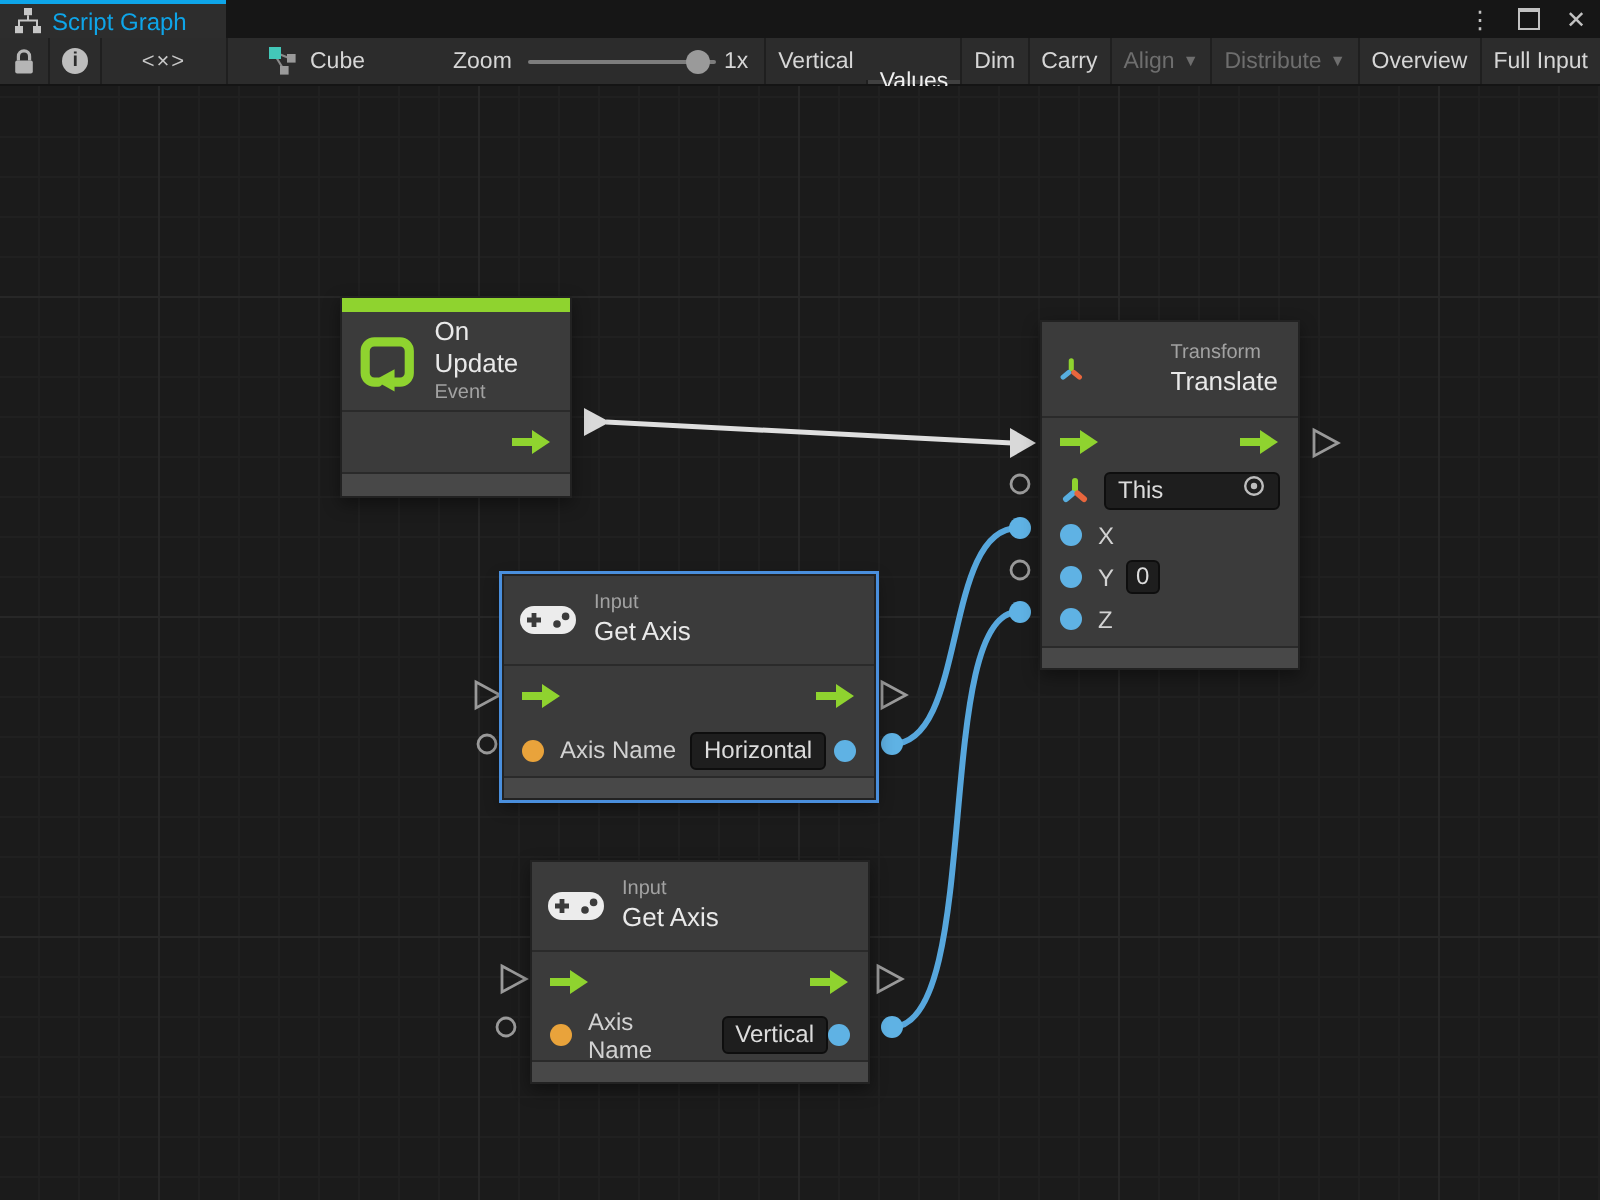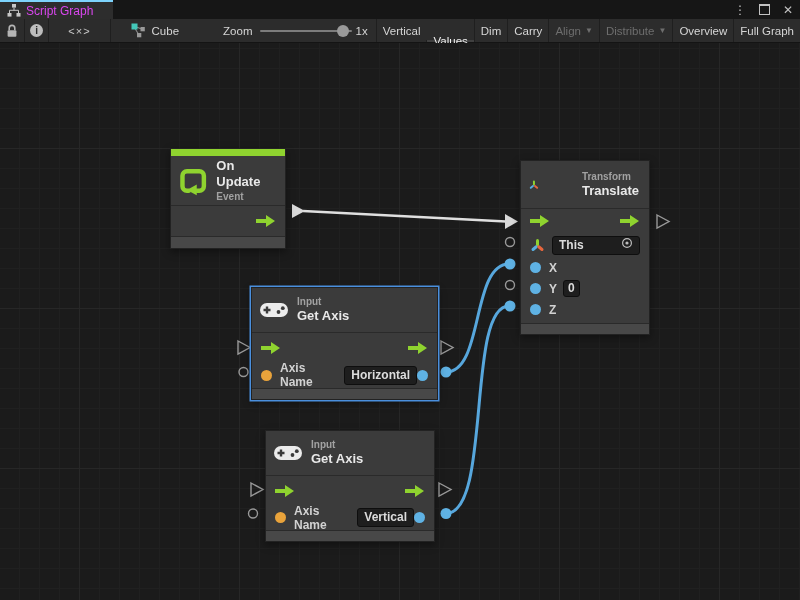--- a/index.html
+++ b/index.html
@@ -3,22 +3,22 @@
 <meta charset="utf-8">
 <style>
   html,body{margin:0;padding:0;}
   body{width:800px;height:600px;position:relative;overflow:hidden;
        font-family:"Liberation Sans",sans-serif;background:#1b1b1b;
        -webkit-font-smoothing:antialiased;}
 
   
   .titlebar{position:absolute;top:0;left:0;width:800px;height:19px;background:#161616;}
   .tab{position:absolute;left:0;top:0;width:113px;height:19px;background:#2d2d2d;
-       border-top:2px solid #7dd3fc;box-sizing:border-box;display:flex;align-items:center;
-       padding-left:7px;gap:5px;color:#d946ef;font-size:12px;}
+       border-top:2px solid #0ea5e9;box-sizing:border-box;display:flex;align-items:center;
+       padding-left:7px;gap:5px;color:#0ea5e9;font-size:12px;}
   .winctrl{position:absolute;right:7px;top:0;height:19px;display:flex;align-items:center;gap:13px;color:#c2c2c2;}
   .winctrl .glyph{font-size:12px;line-height:1;}
   .max-box{width:9px;height:8px;border:1px solid #c2c2c2;border-top:2px solid #c2c2c2;}
 
   
   .toolbar{position:absolute;top:19px;left:0;width:800px;height:24px;background:#2c2c2c;
            border-bottom:1px solid #141414;box-sizing:border-box;display:flex;align-items:stretch;
            font-size:11.5px;color:#d6d6d6;}
   .tbtn{display:flex;align-items:center;justify-content:center;border-right:1px solid #1f1f1f;}
   .tb-lock{width:26px;}
@@ -43,21 +43,21 @@
       linear-gradient(#272727 1px,transparent 1px),
       linear-gradient(90deg,#272727 1px,transparent 1px),
       linear-gradient(#202020 1px,transparent 1px),
       linear-gradient(90deg,#202020 1px,transparent 1px);
     background-size:160px 160px,160px 160px,20px 20px,20px 20px;
     background-position:0 105px,79px 0,0 5px,19px 0;}
   .overlay{position:absolute;top:0;left:0;}
 
   
   .node{position:absolute;background:#3b3b3b;border:1px solid #222;box-sizing:border-box;
-        color:#ddd;box-shadow:0 3px 8px rgba(0,0,0,.4);font-weight:bold;}
+        color:#ddd;box-shadow:0 3px 8px rgba(0,0,0,.4);}
   .node.selected{box-shadow:0 0 0 1.5px #4a8fdd,0 3px 8px rgba(0,0,0,.4);}
   .strip{height:7px;background:#8fd32f;}
   .nhead{display:flex;align-items:center;gap:8px;padding:4px 10px 4px 7px;border-bottom:1px solid #2a2a2a;}
   .ntitle{font-size:13px;color:#e9e9e9;line-height:1.25;}
   .nsub{font-size:10px;color:#a2a2a2;line-height:1.3;}
   .nrow{display:flex;align-items:center;padding:0 9px;box-sizing:border-box;}
   .nfoot{background:#484848;border-top:1px solid #2a2a2a;}
   .dot{width:11px;height:11px;border-radius:50%;flex:none;}
   .portlabel{font-size:12px;color:#d2d2d2;margin-left:8px;}
   .field{background:#1e1e1e;border:1px solid #0e0e0e;border-radius:3px;padding:0 6px;
@@ -129,21 +129,21 @@
       <span class="dd-arrow">▼</span>
       </div>
     <div class="tb-btn disabled">
       <span>Distribute</span>
       <span class="dd-arrow">▼</span>
       </div>
     <div class="tb-btn">
       <span>Overview</span>
       </div>
     <div class="tb-btn">
-      <span>Full Graph</span>
+      <span>Full Input</span>
       </div>
   </div>
 </div>
 
 <div class="canvas">
 
   <svg class="overlay" width="800" height="557">
 
     <line x1="303" y1="168" x2="506" y2="178.5" stroke="#dfdfdf" stroke-width="2.5"></line>
     <polygon points="292,161 305,168 292,175" fill="#d9d9d9"></polygon>

